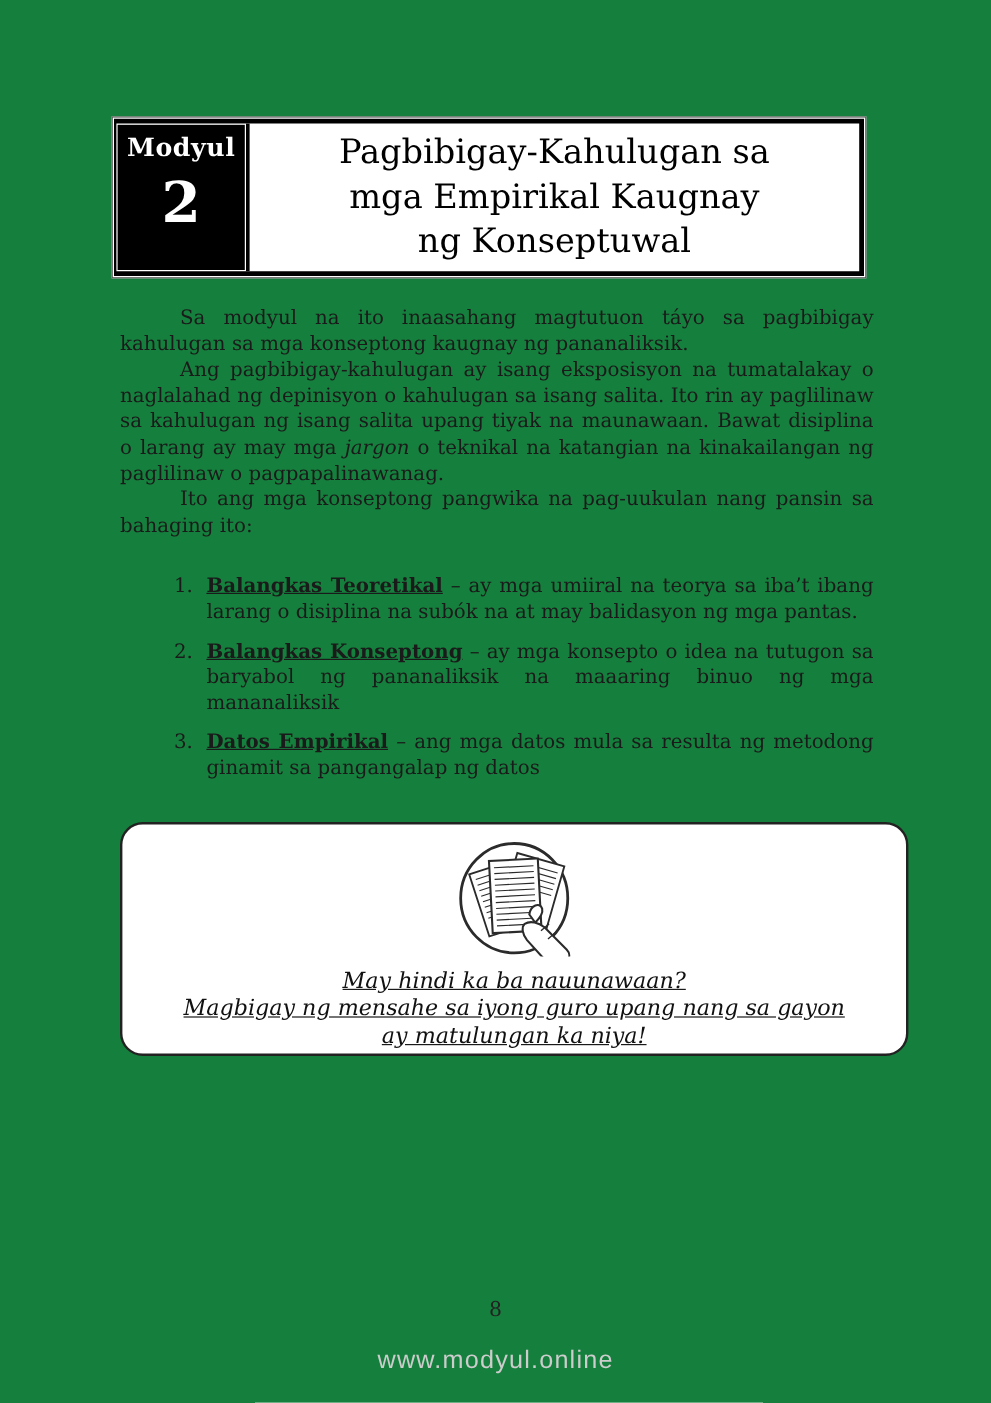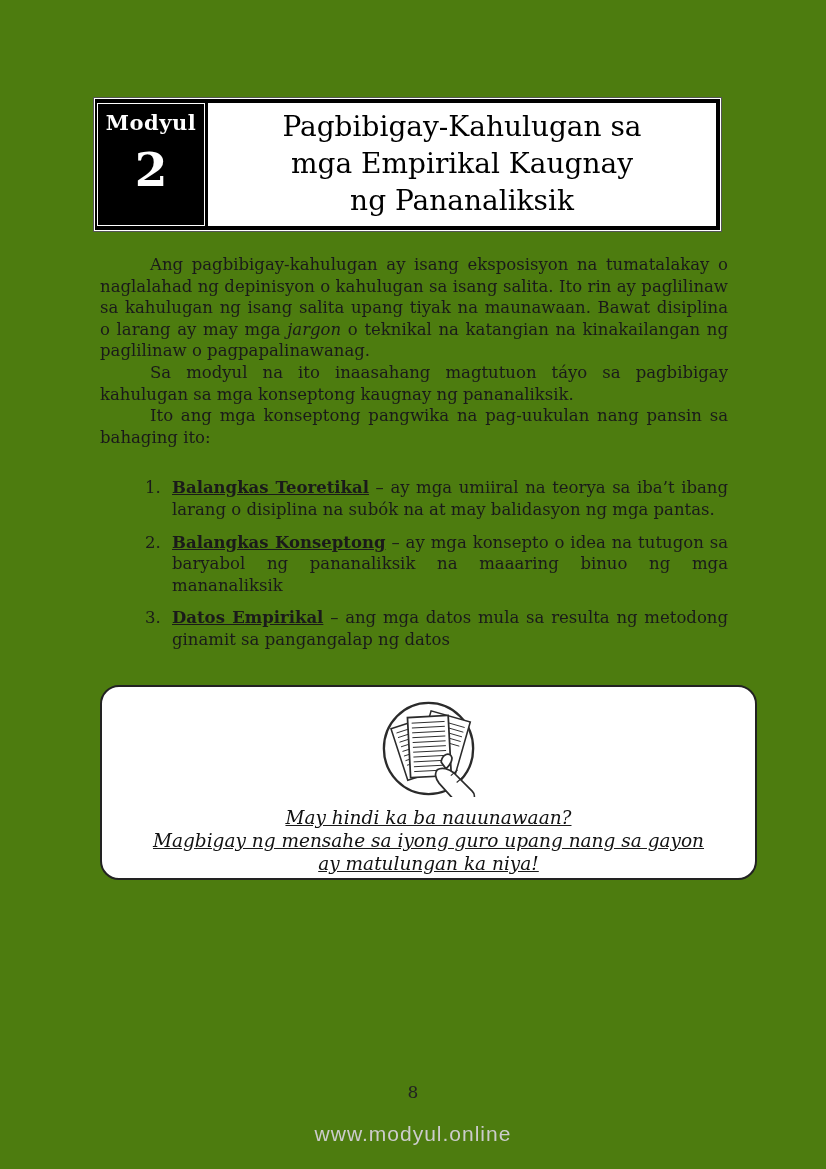--- a/index.html
+++ b/index.html
@@ -2,21 +2,21 @@
 <html><head>
 <meta charset="utf-8">
 <style>
   * { margin: 0; padding: 0; box-sizing: border-box; }
   html, body { background: #ffffff; }
   .page {
     position: relative;
     width: 826px;
     height: 1169px;
     margin: 0 auto;
-    background: #4d7c0f;
+    background: #15803d;
     font-family: "DejaVu Serif", "Liberation Serif", serif;
     color: #1a1a1a;
     overflow: hidden;
   }
 
   
   .module-header {
     position: absolute;
     left: 93px; top: 97px;
     width: 629px;
@@ -145,28 +145,28 @@
 
   <div class="module-header">
     <div class="module-header-inner">
       <div class="module-badge">
         <div class="module-label">Modyul</div>
         <div class="module-number">2</div>
       </div>
       <div class="module-title">
         <span class="title-line">Pagbibigay-Kahulugan sa</span>
         <span class="title-line">mga Empirikal Kaugnay</span>
-        <span class="title-line">ng Pananaliksik</span>
+        <span class="title-line">ng Konseptuwal</span>
       </div>
     </div>
   </div>
 
   <div class="body-text">
+    <p class="justify indent">Sa modyul na ito inaasahang magtutuon táyo sa pagbibigay kahulugan sa mga konseptong kaugnay ng pananaliksik.</p>
     <p class="justify indent"><span>Ang pagbibigay-kahulugan ay isang eksposisyon na tumatalakay o naglalahad ng depinisyon o kahulugan sa isang salita. Ito rin ay paglilinaw sa kahulugan ng isang salita upang tiyak na maunawaan. Bawat disiplina o larang ay may mga </span><em>jargon</em><span> o teknikal na katangian na kinakailangan ng paglilinaw o pagpapalinawanag.</span></p>
-    <p class="justify indent">Sa modyul na ito inaasahang magtutuon táyo sa pagbibigay kahulugan sa mga konseptong kaugnay ng pananaliksik.</p>
     <p class="justify indent spaced">Ito ang mga konseptong pangwika na pag-uukulan nang pansin sa bahaging ito:</p>
 
     <ol class="concept-list">
       <li class="concept-item">
         <span class="num">1.</span>
         <span class="item-text">
           <b>Balangkas Teoretikal</b>
           <span>–</span>
           <span>ay mga umiiral na teorya sa iba’t ibang larang o disiplina na subók na at may balidasyon ng mga pantas.</span>
         </span>

